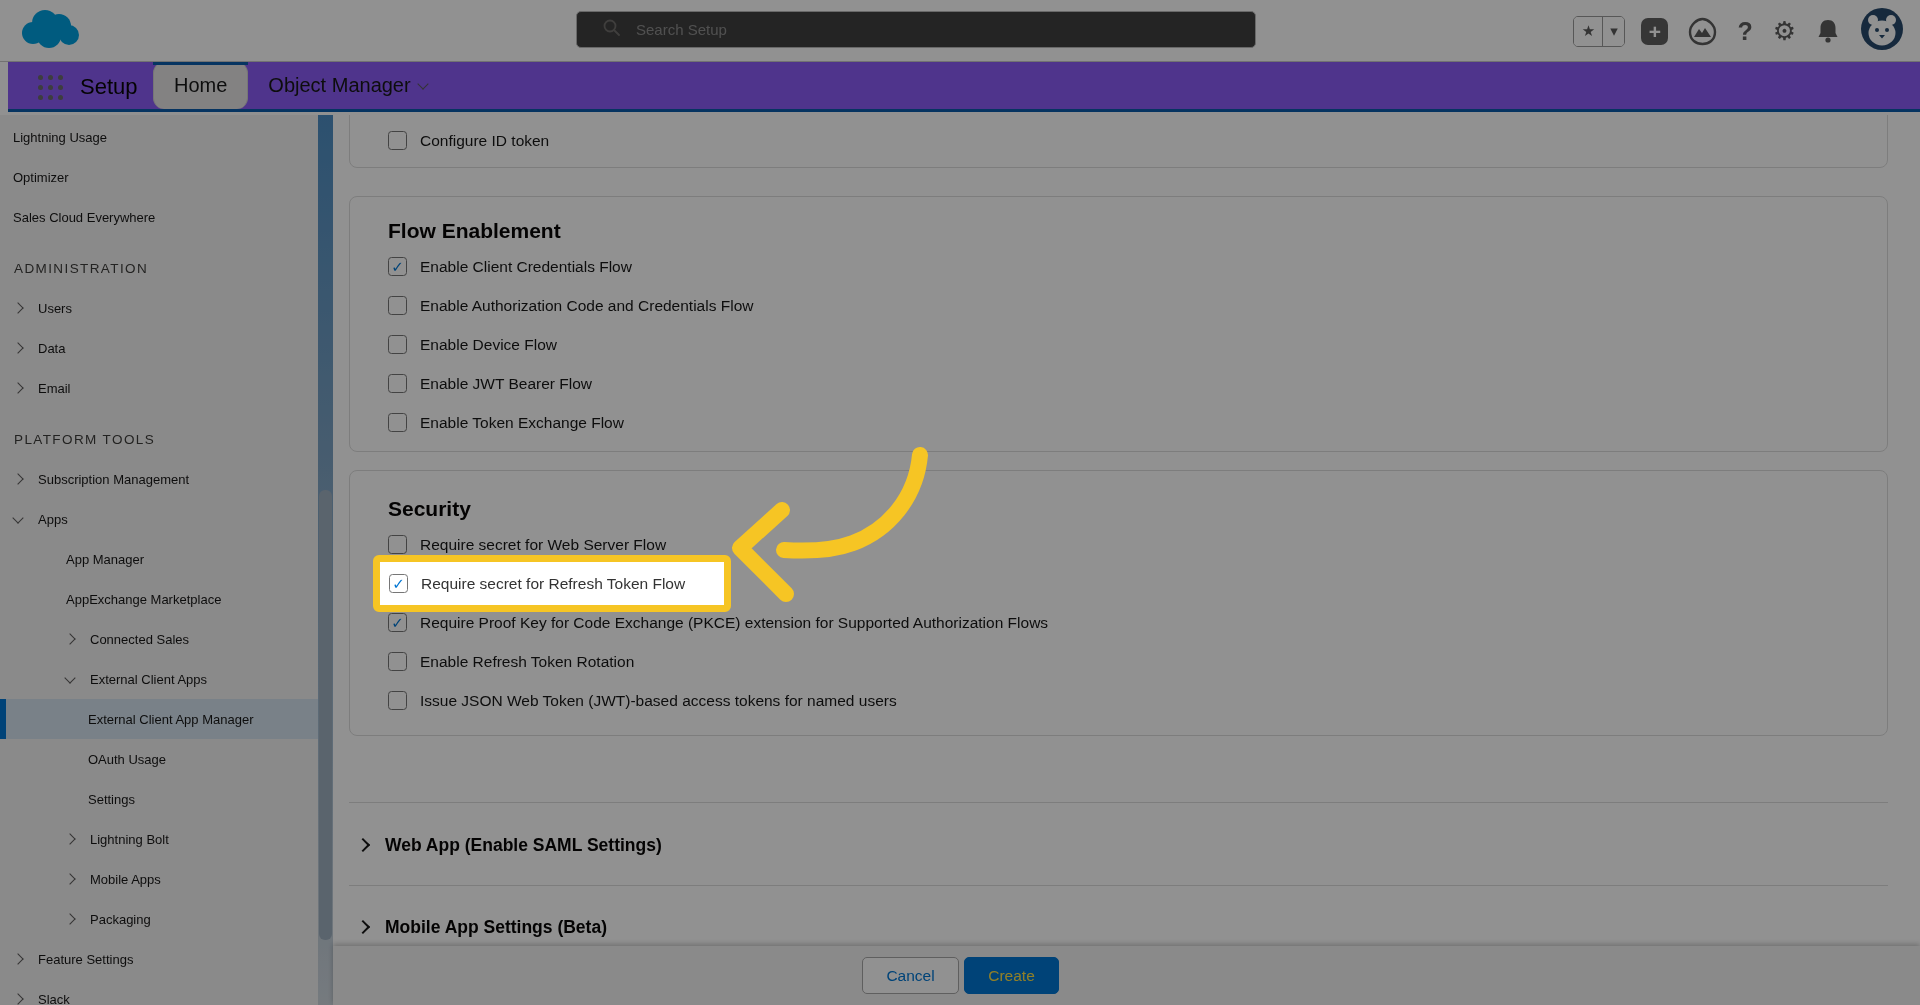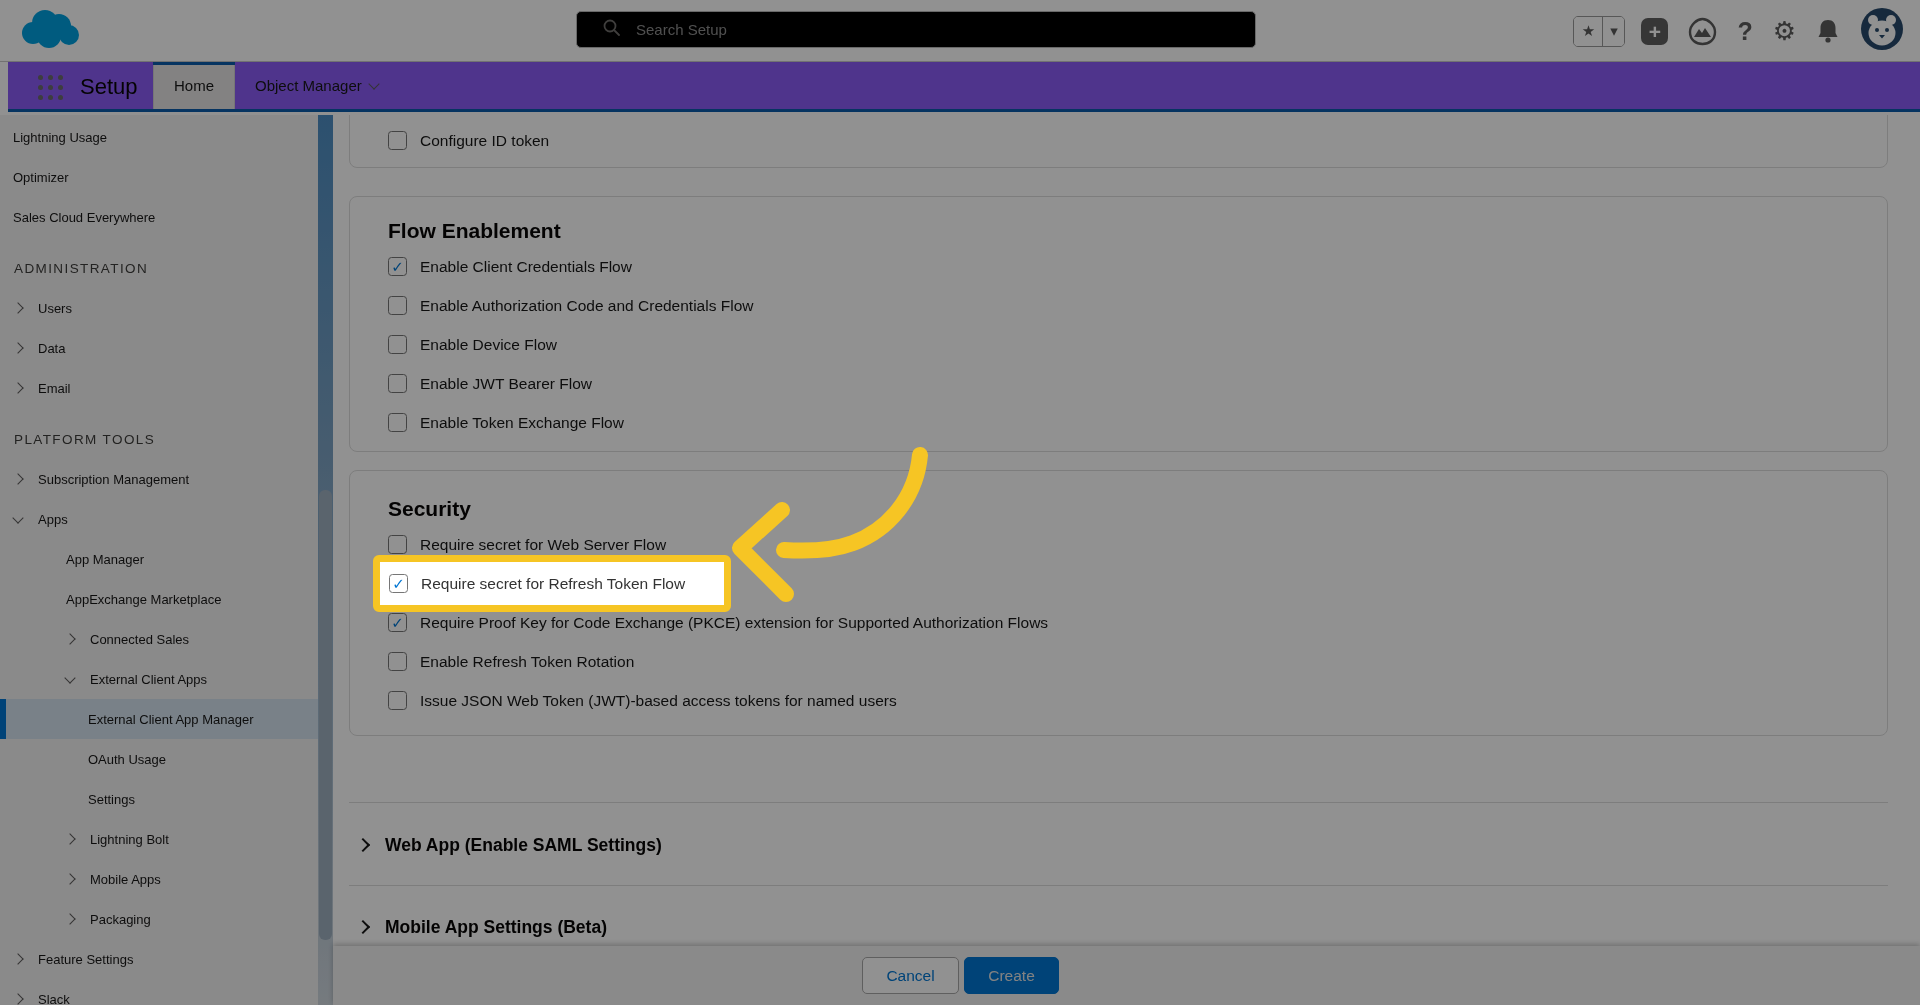--- a/index.html
+++ b/index.html
@@ -6,21 +6,21 @@
   * { margin:0; padding:0; box-sizing:border-box; }
   html,body { width:1920px; height:1005px; overflow:hidden;
     font-family:"Liberation Sans","DejaVu Sans",sans-serif; }
   .page { position:relative; width:1920px; height:1005px; background:#fff; overflow:hidden; }
 
   
   .header { position:absolute; left:0; top:0; width:1920px; height:62px; background:#fff;
     border-bottom:1px solid #c8c8c8; z-index:5; }
   .logo { position:absolute; left:18px; top:6px; }
   .searchbox { position:absolute; left:576px; top:11px; width:680px; height:37px;
-    border:1px solid #b9b9b9; border-radius:5px; background:#000000; display:flex; align-items:center; }
+    border:1px solid #b9b9b9; border-radius:5px; background:#404040; display:flex; align-items:center; }
   .searchbox .mag { margin-left:26px; }
   .searchbox .ph { margin-left:16px; font-size:15px; color:#8e8e8e; }
   .hdr-icons { position:absolute; right:0; top:0; height:62px; display:flex; align-items:center; }
   .fav-group { display:flex; height:31px; border:1px solid #9a9a9a; border-radius:5px; overflow:hidden; margin-right:16px; }
   .fav-btn { width:28px; display:flex; align-items:center; justify-content:center; background:#fff;
     color:#5c5c5c; font-size:15px; }
   .fav-btn + .fav-btn { border-left:1px solid #9a9a9a; width:22px; }
   .hicon { margin-right:20px; color:#5c5c5c; display:flex; align-items:center; justify-content:center; }
   .plus-sq { width:27px; height:27px; background:#5f5f5f; border-radius:7px; color:#fff;
     font-size:21px; font-weight:bold; line-height:25px; text-align:center; }
@@ -29,22 +29,22 @@
   .avatar { margin-right:16px; }
 
   
   .tabbar { position:absolute; left:8px; top:62px; width:1920px; height:50px; background:#8b5cf6;
     border-bottom:3px solid #0b5cab; z-index:5; }
   .waffle { position:absolute; left:30px; top:13px; width:26px; height:26px;
     display:grid; grid-template-columns:repeat(3,1fr); gap:4px; }
   .waffle i { width:5px; height:5px; background:#6b6b6b; border-radius:50%; }
   .app-title { position:absolute; left:72px; top:12px; font-size:22px; color:#080707; }
   .tabs { position:absolute; left:145px; top:0; height:100%; display:flex; }
-  .tab { height:100%; padding:0 20px; display:flex; align-items:center; gap:8px; font-size:15px;
-    color:#181818; position:relative; }
+  .tab { height:100%; padding:0 20px; display:flex; align-items:center; gap:8px; font-size:20px;
+    color:#181818; position:relative;border-radius:11px; }
   .tab.active { background:#e6e5e5; border-left:1px solid #d0cfcf; border-right:1px solid #d0cfcf; }
   .tab.active::before { content:""; position:absolute; left:-1px; right:-1px; top:0; height:3px; background:#0b5cab; }
 
   
   .sidebar { position:absolute; left:0; top:115px; width:318px; height:890px; background:#f3f2f2;
     overflow:hidden; padding-top:2px; }
   .side-item { position:relative; height:40px; display:flex; align-items:center; font-size:13px;
     color:#181818; cursor:pointer; }
   .side-item.lvl0 { padding-left:13px; }
   .side-item.lvl1 { padding-left:14px; }
@@ -87,21 +87,21 @@
   .collapse-row .chev-big { width:10px; height:10px; border-right:2px solid #181818; border-bottom:2px solid #181818;
     transform:rotate(-45deg); }
   .collapse-row .clabel { font-size:17.5px; font-weight:600; color:#080707; }
 
   
   .footer { position:absolute; left:333px; top:946px; width:1587px; height:59px; background:#f3f2f2;
     box-shadow:0 -2px 5px rgba(0,0,0,.22); z-index:6; }
   .btn { position:absolute; top:11px; height:37px; border-radius:5px; font-size:15.5px;
     display:flex; align-items:center; justify-content:center; cursor:pointer; }
   .btn-cancel { left:529px; width:97px; background:#fff; border:1px solid #a8a8a8; color:#0176d3; }
-  .btn-create { left:631px; width:95px; background:#0176d3; border:1px solid #0176d3; color:#e5e5e5; }
+  .btn-create { left:631px; width:95px; background:#0176d3; border:1px solid #0176d3; color:#fde047; }
 
   
   .overlay { position:absolute; inset:0; background:rgba(0,0,0,0.43); z-index:50; }
   .spotlight { position:absolute; left:373px; top:555px; width:358px; height:57px; background:#fff;
     border:7px solid #f6c524; border-radius:6px; z-index:60; display:flex; align-items:center;
     padding-left:9px; gap:13px; }
   .spotlight .cblabel { color:#333; }
   .arrow-svg { position:absolute; left:720px; top:438px; z-index:70; }
 </style>
 </head>

